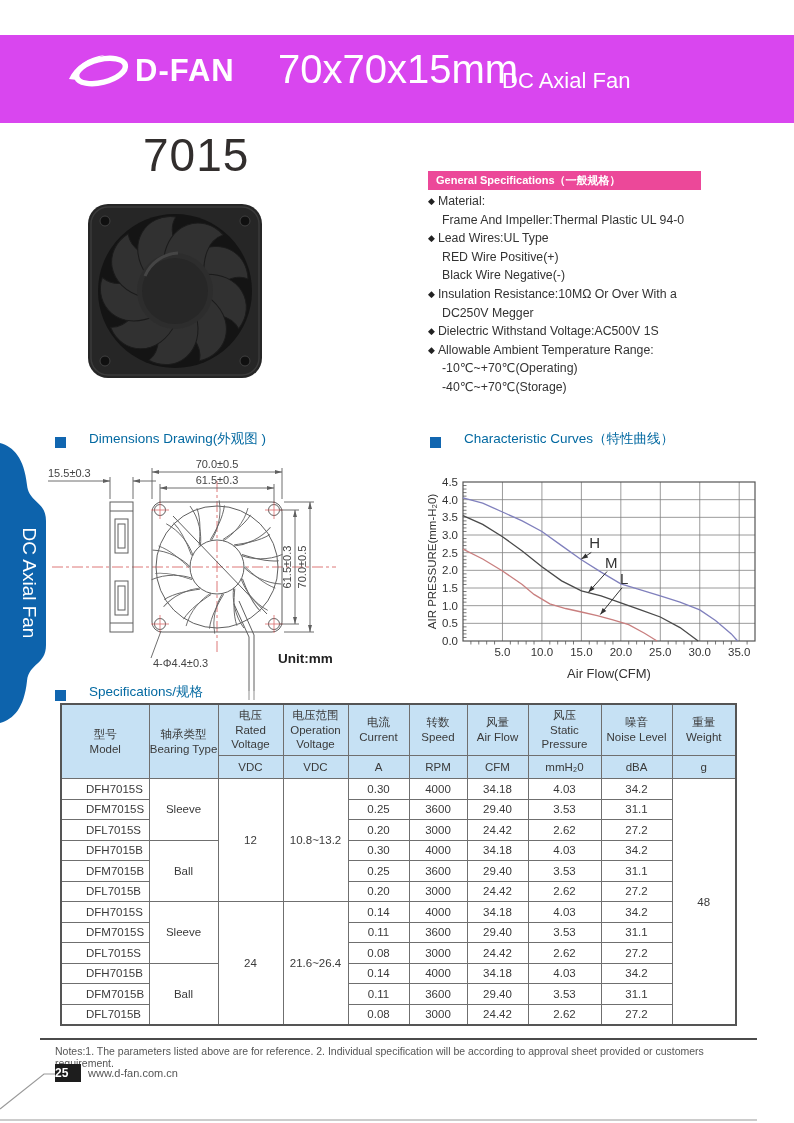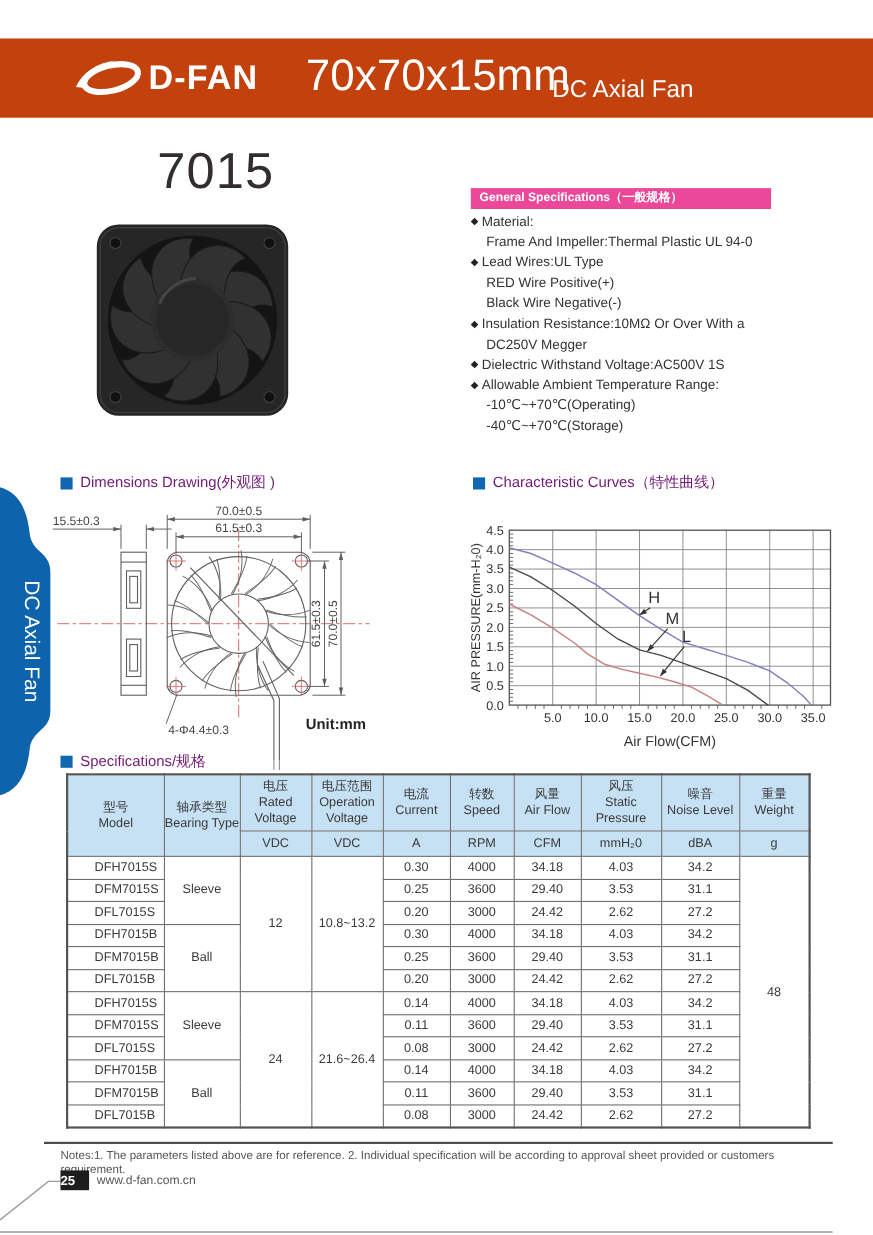--- a/index.html
+++ b/index.html
@@ -1,42 +1,42 @@
 <!DOCTYPE html>
 <html><head>
 <meta charset="utf-8">
 <style>
   html,body{margin:0;padding:0;background:#e8e8e8;}
   .page{position:relative;width:794px;height:1123px;background:#ffffff;margin:0 auto;
         font-family:"Liberation Sans","DejaVu Sans",sans-serif;overflow:hidden;color:#333;}
   svg text{font-family:"Liberation Sans","DejaVu Sans",sans-serif;}
 
   
-  .topbar{position:absolute;left:0;top:35px;width:794px;height:72px;background:#c2410c;}
+  .topbar{position:absolute;left:0;top:35px;width:794px;height:88px;background:#d946ef;}
   .logo{position:absolute;left:68px;top:16px;display:flex;align-items:center;gap:5px;}
   .brand{color:#fff;font-size:31px;font-weight:bold;letter-spacing:1px;}
   .size-title{position:absolute;left:278px;top:12px;color:#fff;font-size:40px;}
   .prod-title{position:absolute;left:502px;top:33px;color:#fff;font-size:22px;}
 
   
   .side-tab-svg{position:absolute;left:0;top:441px;width:46px;height:284px;}
 
   .model-title{position:absolute;left:143px;top:128px;font-size:46px;color:#322e2d;letter-spacing:1px;}
 
   #fan-photo{position:absolute;left:85px;top:198px;width:180px;height:186px;}
 
   
   .gs{position:absolute;left:428px;top:171px;width:305px;}
   .gs-bar{width:273px;height:19px;background:#ec4899;color:#fff;font-size:11px;font-weight:bold;
           line-height:19px;padding-left:8px;box-sizing:border-box;}
   .gs-list{margin-top:2px;font-size:12.3px;color:#333;line-height:18.6px;}
   .gs-item .diam{font-size:9px;margin-right:3px;vertical-align:1px;color:#222;}
   .gs-item.indent{padding-left:14px;}
 
-  .sec-title{position:absolute;display:flex;align-items:center;gap:7px;font-size:13.5px;color:#701a75;}
+  .sec-title{position:absolute;display:flex;align-items:flex-end;gap:23px;font-size:13.5px;color:#0369a1;}
   .sq{width:11px;height:11px;background:#1166b0;display:inline-block;flex:0 0 auto;}
 
   #dims-svg{position:absolute;left:40px;top:455px;width:360px;height:250px;}
   #curves-svg{position:absolute;left:425px;top:453px;width:345px;height:245px;}
 
   
   #spec-table{position:absolute;left:60px;top:703px;width:675px;border-collapse:collapse;
               table-layout:fixed;font-size:11.5px;color:#3a3a3a;background:#fff;border:2px solid #555;}
   #spec-table th,#spec-table td{border:1px solid #6f6f6f;text-align:center;padding:0;overflow:hidden;}
   #spec-table thead th{background:#c6e1f4;font-weight:normal;}

